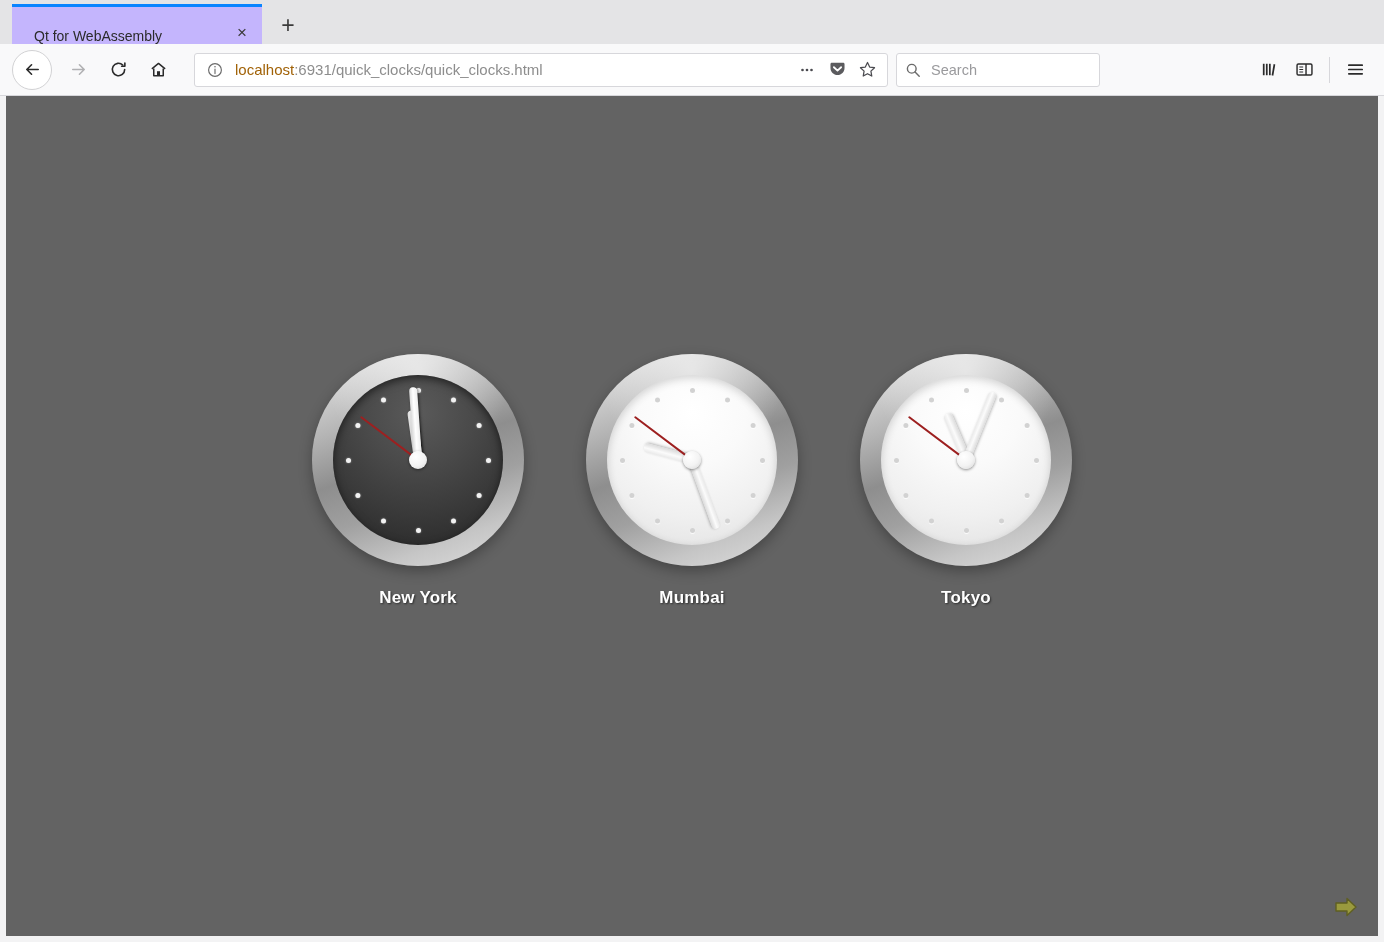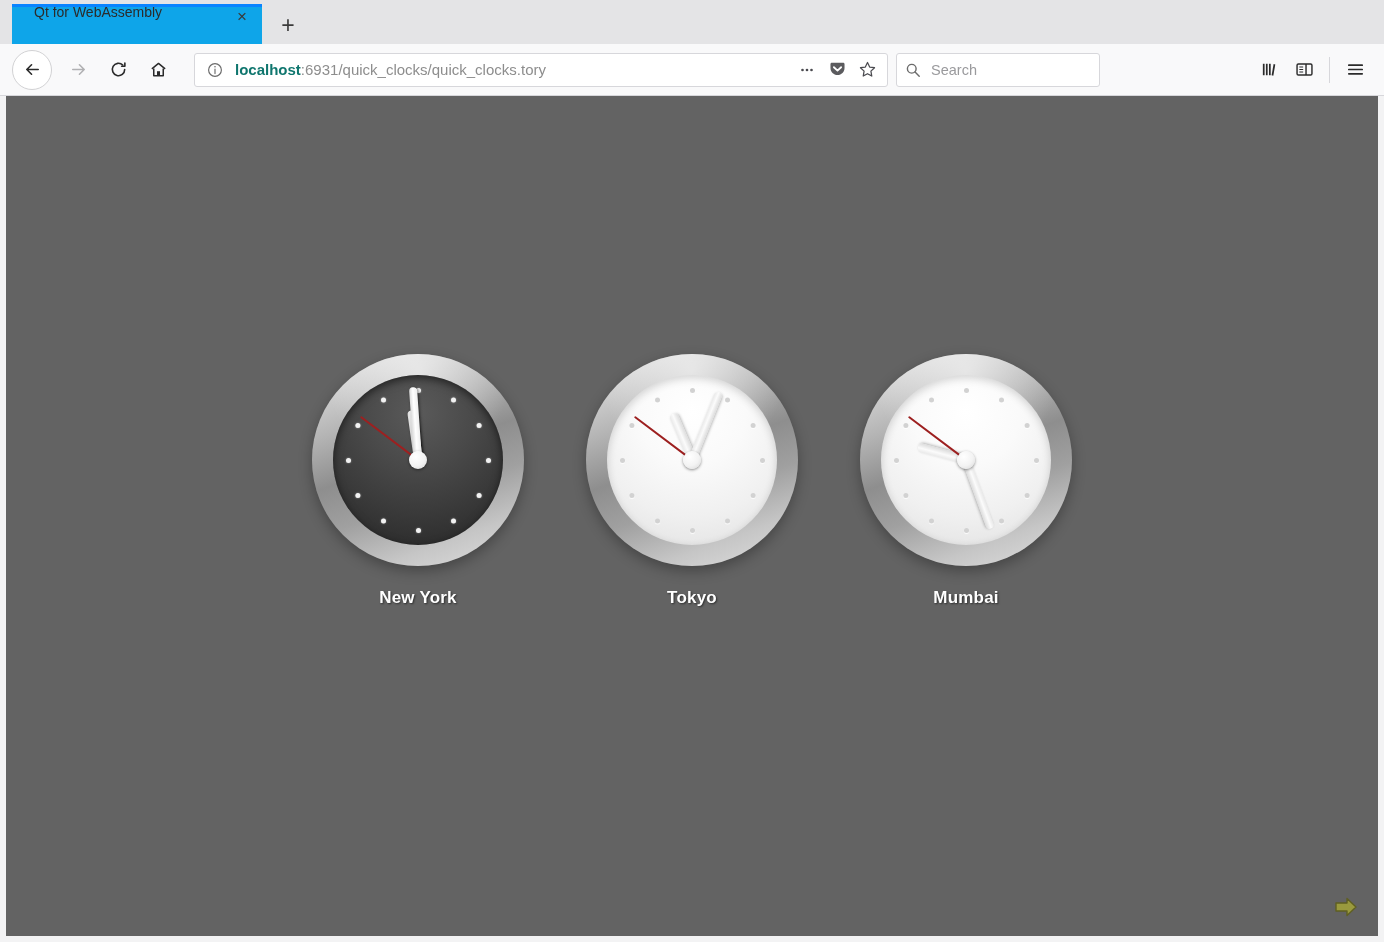--- a/index.html
+++ b/index.html
@@ -42,23 +42,23 @@
     display: flex;
     align-items: flex-end;
     flex: none;
     position: relative;
   }
   .tab {
     position: relative;
     height: 40px;
     min-width: 250px;
     max-width: 275px;
-    background: #0ea5e9;
-    display: flex;
-    align-items: flex-start;
+    background: #c4b5fd;
+    display: flex;
+    align-items: flex-end;
     padding: 0 8px 0 22px;
     box-sizing: border-box;
     margin-left: 12px;
     gap: 32px;
   }
   .tab::before {
     content: "";
     position: absolute;
     left: 0; right: 0; top: 0;
     height: 3px;
@@ -135,21 +135,21 @@
     margin-right: 10px;
     flex: none;
   }
   .url-text {
     flex: 1;
     font-size: 15px;
     color: #8d8d8d;
     white-space: nowrap;
     overflow: hidden;
   }
-  .url-text b { color: #0f766e; font-weight: 700; }
+  .url-text b { color: #a16207; font-weight: 400; }
   .url-actions { display: flex; align-items: center; gap: 2px; flex: none; }
   .url-act {
     width: 28px; height: 28px;
     display: flex; align-items: center; justify-content: center;
     color: #4a4a4f;
   }
   .searchbar {
     width: 204px;
     height: 34px;
     background: #ffffff;
@@ -357,21 +357,21 @@
     </div>
 
     <div class="urlbar">
       <span class="url-info">
         <svg width="16" height="16" viewBox="0 0 18 18" fill="none" stroke="currentColor" stroke-width="1.3">
             <circle cx="9" cy="9" r="7.2"></circle>
             <path d="M9 8v5" stroke-linecap="round"></path>
             <circle cx="9" cy="5.3" r="0.9" fill="currentColor" stroke="none"></circle>
           </svg>
       </span>
-      <span class="url-text"><b>localhost</b><span>:6931/quick_clocks/quick_clocks.tory</span></span>
+      <span class="url-text"><b>localhost</b><span>:6931/quick_clocks/quick_clocks.html</span></span>
       <span class="url-actions">
         <span class="url-act">
           <svg width="18" height="18" viewBox="0 0 20 20" fill="currentColor">
               <circle cx="5" cy="10" r="1.5"></circle>
               <circle cx="10" cy="10" r="1.5"></circle>
               <circle cx="15" cy="10" r="1.5"></circle>
             </svg>
         </span>
         <span class="url-act">
           <svg width="19" height="19" viewBox="0 0 20 20">
@@ -458,51 +458,51 @@
                 <div class="pip" style="transform: translate(60.62px, -35px);"></div>
                 <div class="pip" style="transform: translate(70px, 0px);"></div>
                 <div class="pip" style="transform: translate(60.62px, 35px);"></div>
                 <div class="pip" style="transform: translate(35px, 60.62px);"></div>
                 <div class="pip" style="transform: translate(0px, 70px);"></div>
                 <div class="pip" style="transform: translate(-35px, 60.62px);"></div>
                 <div class="pip" style="transform: translate(-60.62px, 35px);"></div>
                 <div class="pip" style="transform: translate(-70px, 0px);"></div>
                 <div class="pip" style="transform: translate(-60.62px, -35px);"></div>
                 <div class="pip" style="transform: translate(-35px, -60.62px);"></div>
-                <div class="hand hour" style="transform: rotate(337deg);"></div>
-                <div class="hand minute" style="transform: rotate(22deg);"></div>
+                <div class="hand hour" style="transform: rotate(285deg);"></div>
+                <div class="hand minute" style="transform: rotate(160deg);"></div>
                 <div class="hand second" style="transform: rotate(307deg);"></div>
                 <div class="hub"></div>
               </div>
             </div>
-            <div class="city">Tokyo</div>
+            <div class="city">Mumbai</div>
           </div>
           <div class="clock-cell">
             <div class="clock">
               <div class="bezel"></div>
               <div class="face light">
                 <div class="pip" style="transform: translate(0px, -70px);"></div>
                 <div class="pip" style="transform: translate(35px, -60.62px);"></div>
                 <div class="pip" style="transform: translate(60.62px, -35px);"></div>
                 <div class="pip" style="transform: translate(70px, 0px);"></div>
                 <div class="pip" style="transform: translate(60.62px, 35px);"></div>
                 <div class="pip" style="transform: translate(35px, 60.62px);"></div>
                 <div class="pip" style="transform: translate(0px, 70px);"></div>
                 <div class="pip" style="transform: translate(-35px, 60.62px);"></div>
                 <div class="pip" style="transform: translate(-60.62px, 35px);"></div>
                 <div class="pip" style="transform: translate(-70px, 0px);"></div>
                 <div class="pip" style="transform: translate(-60.62px, -35px);"></div>
                 <div class="pip" style="transform: translate(-35px, -60.62px);"></div>
-                <div class="hand hour" style="transform: rotate(285deg);"></div>
-                <div class="hand minute" style="transform: rotate(160deg);"></div>
+                <div class="hand hour" style="transform: rotate(337deg);"></div>
+                <div class="hand minute" style="transform: rotate(22deg);"></div>
                 <div class="hand second" style="transform: rotate(307deg);"></div>
                 <div class="hub"></div>
               </div>
             </div>
-            <div class="city">Mumbai</div>
+            <div class="city">Tokyo</div>
           </div>
         </div>
       <div class="corner-arrow">
         <svg width="24" height="22" viewBox="0 0 24 22">
           <path d="M2 7h11V2.5L22 11l-9 8.5V15H2z" fill="#9a9a3e" stroke="#5f5f22" stroke-width="1.4" stroke-linejoin="round"></path>
         </svg>
       </div>
     </div>
   </div>
 

